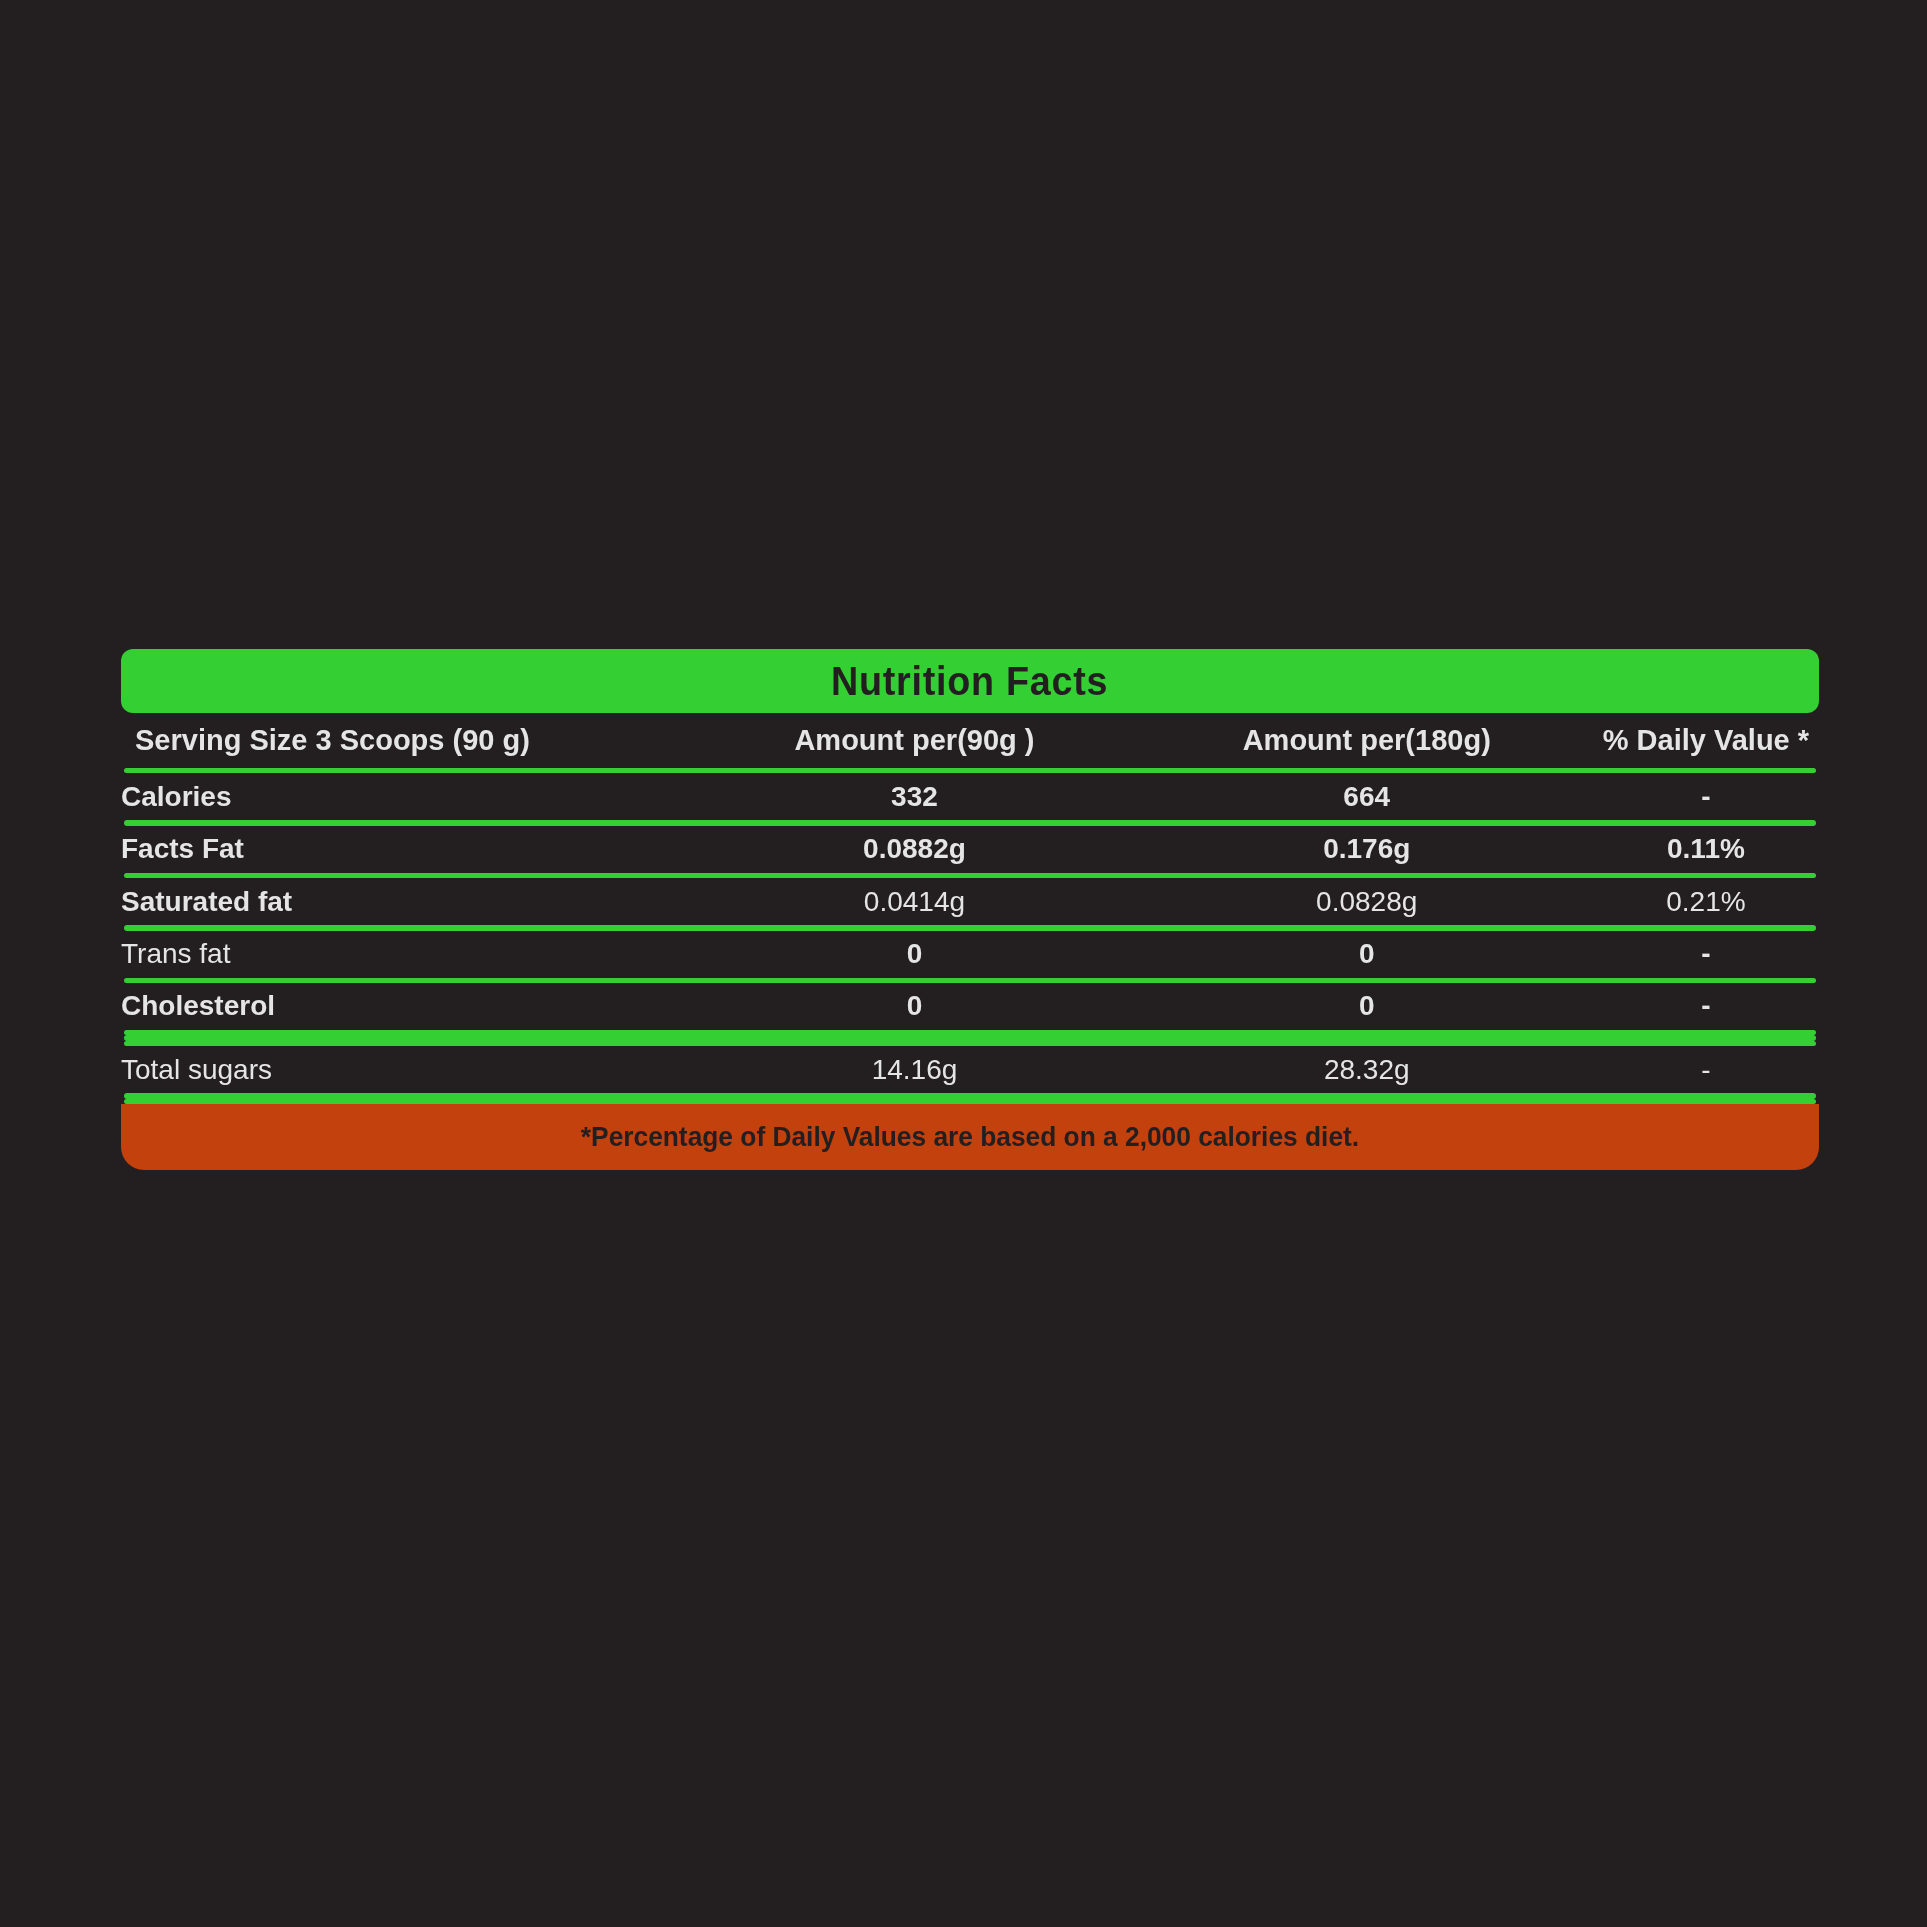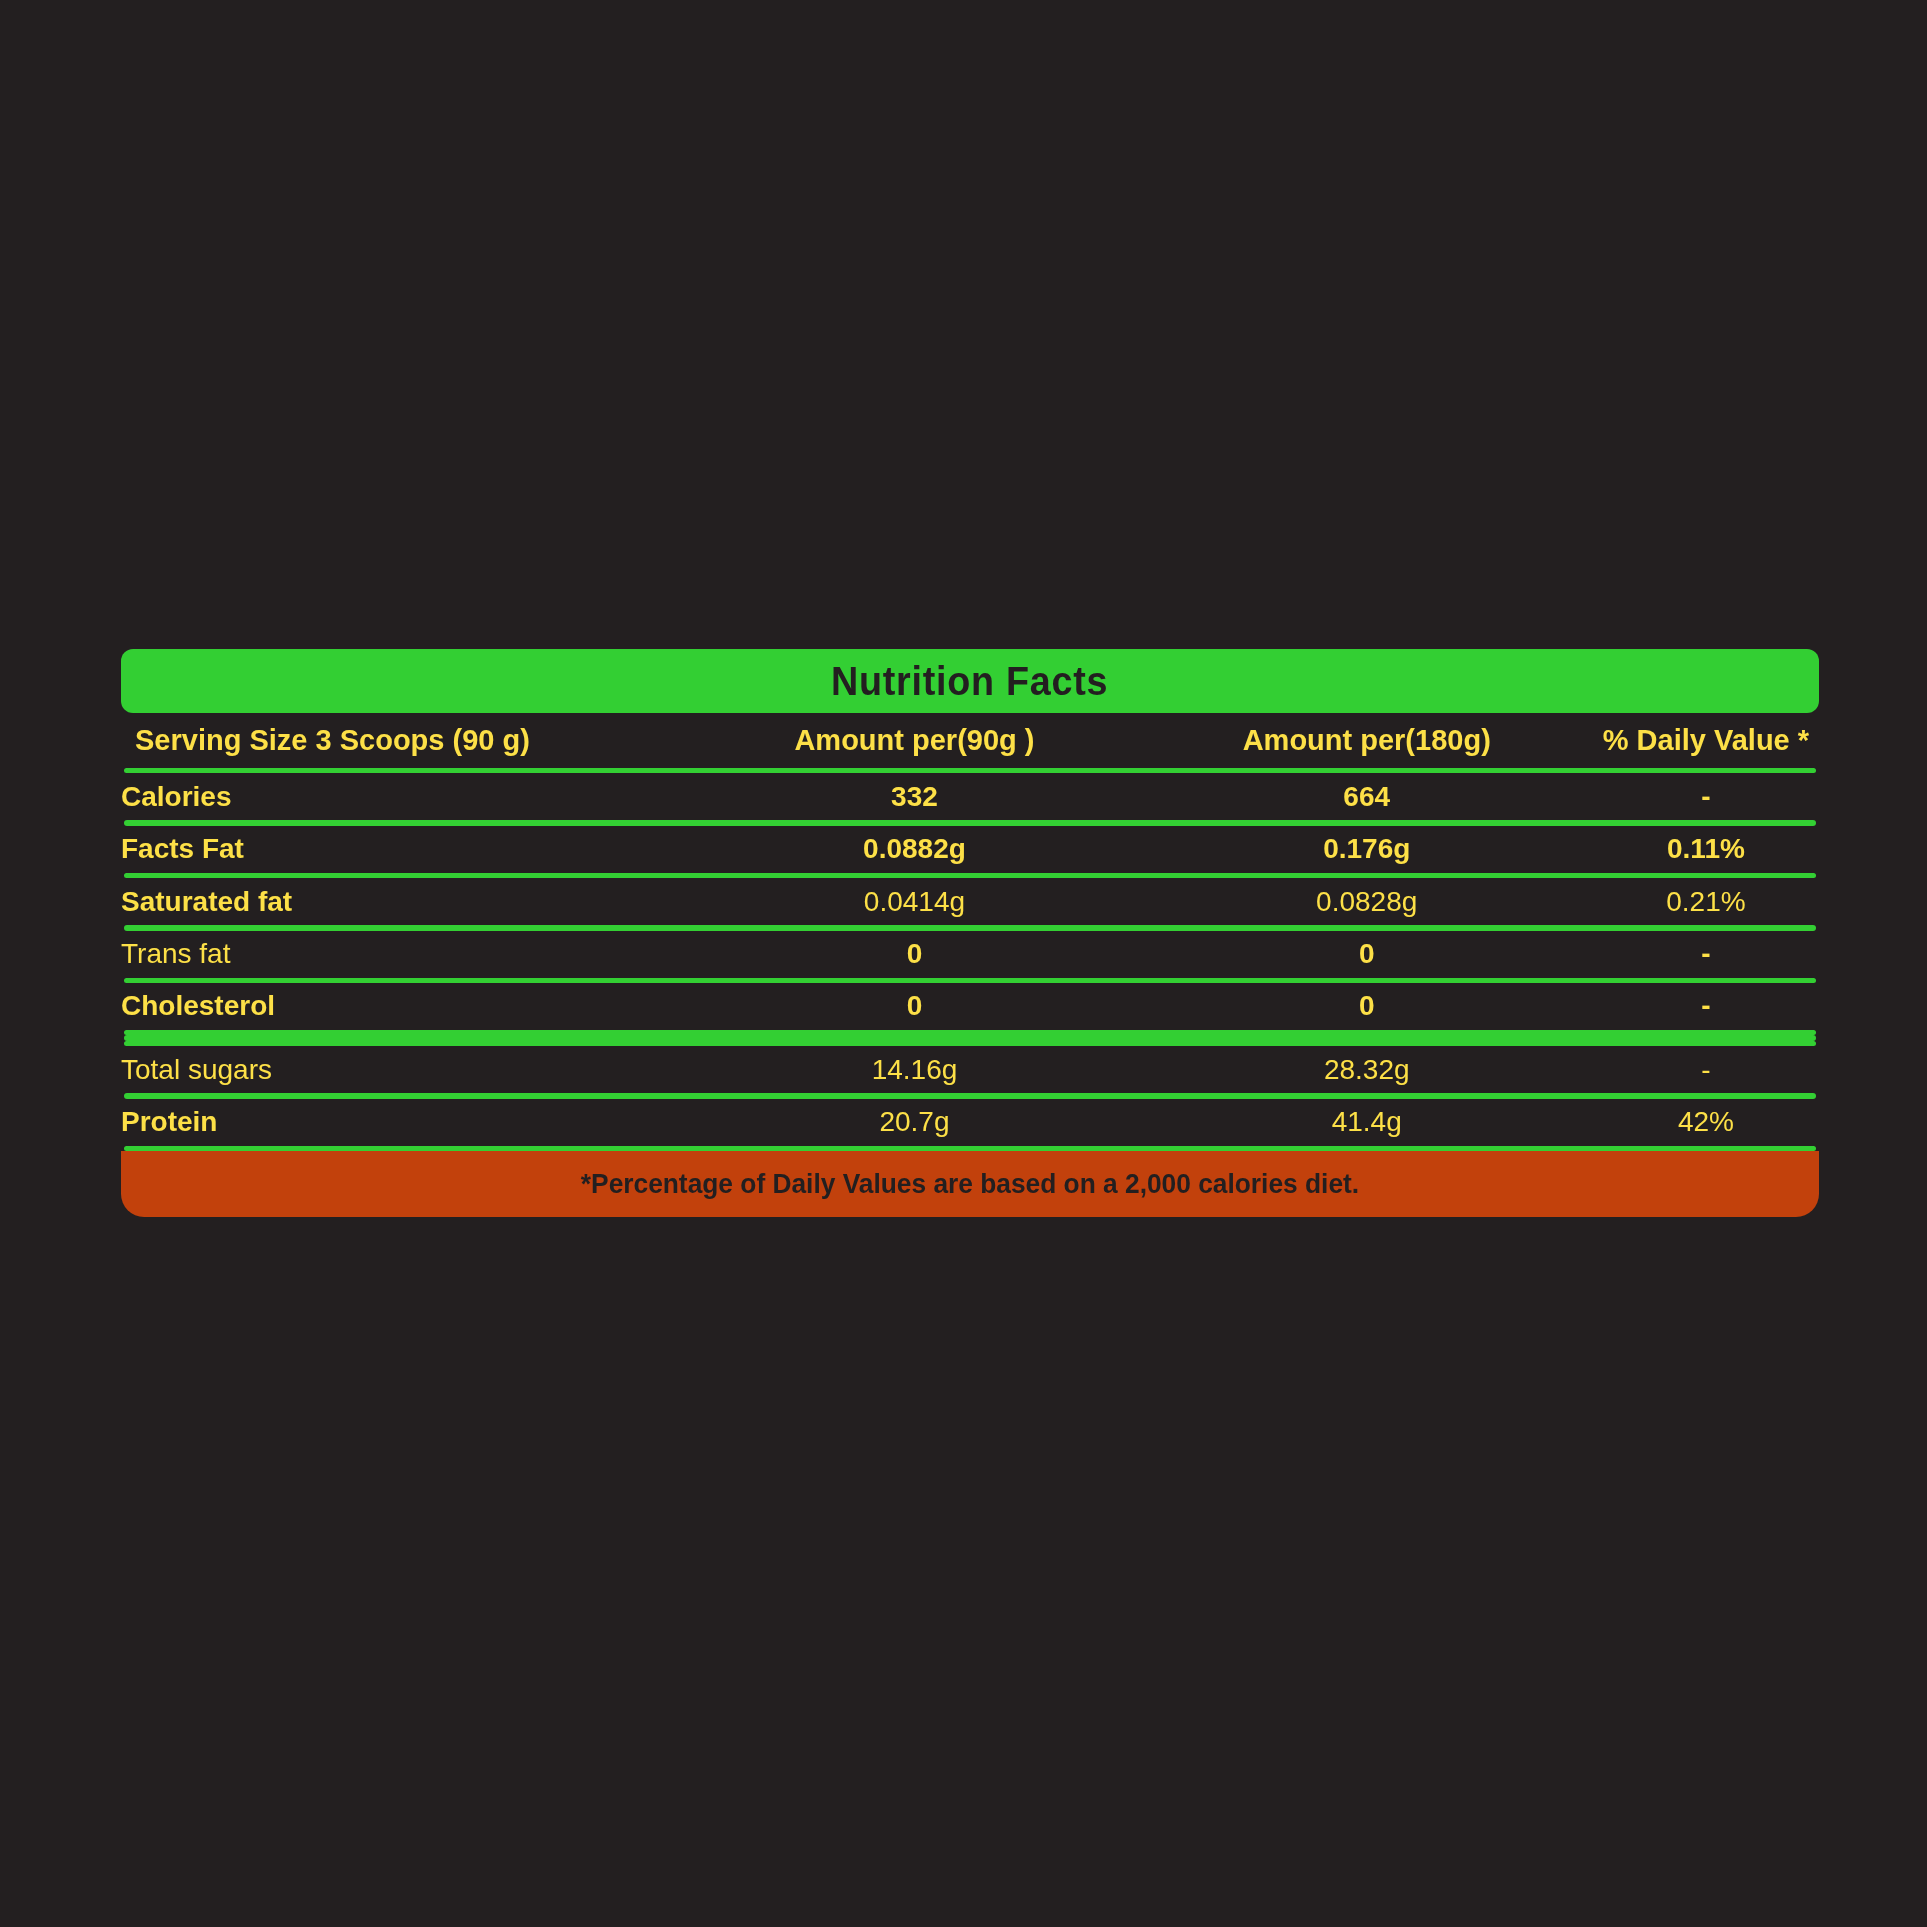--- a/index.html
+++ b/index.html
@@ -46,21 +46,21 @@
   
   .table {
     width: 100%;
     border-collapse: collapse;
     table-layout: fixed;
   }
   .table td {
     padding: 0;
     height: 47px;
     vertical-align: middle;
-    color: #fde047;
+    color: #e5e5e5;
     font-size: 28px;
     line-height: 1;
     white-space: nowrap;
   }
   .col-label   { width: 567px; }
   .col-a       { width: 452px; }
   .col-b       { width: 452px; }
   .col-dv      { width: 226px; }
 
   .c-label {
@@ -212,26 +212,20 @@
           <td class="c-label regular">Total sugars</td>
           <td class="c-a regular">14.16g</td>
           <td class="c-b regular">28.32g</td>
           <td class="c-dv regular">-</td>
         </tr>
         <tr class="rule-row">
           <td colspan="4">
             <div class="rule"></div>
           </td>
         </tr>
-        <tr>
-          <td class="c-label bold">Protein</td>
-          <td class="c-a regular">20.7g</td>
-          <td class="c-b regular">41.4g</td>
-          <td class="c-dv regular">42%</td>
-        </tr>
         <tr class="rule-row">
           <td colspan="4">
             <div class="rule"></div>
           </td>
         </tr>
       </tbody>
   </table>
 
   <div class="footer-bar">
     <div class="footer-text">*Percentage of Daily Values are based on a 2,000 calories diet.</div>

